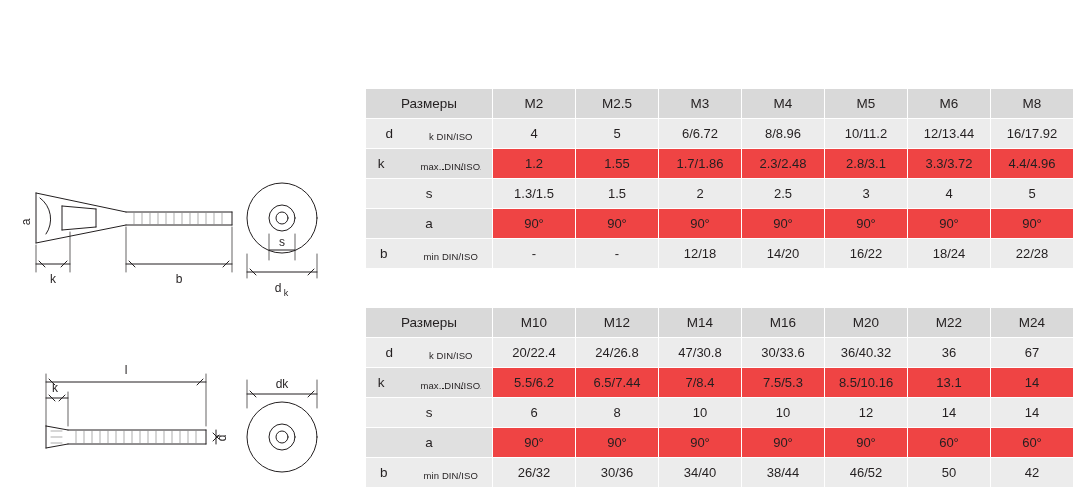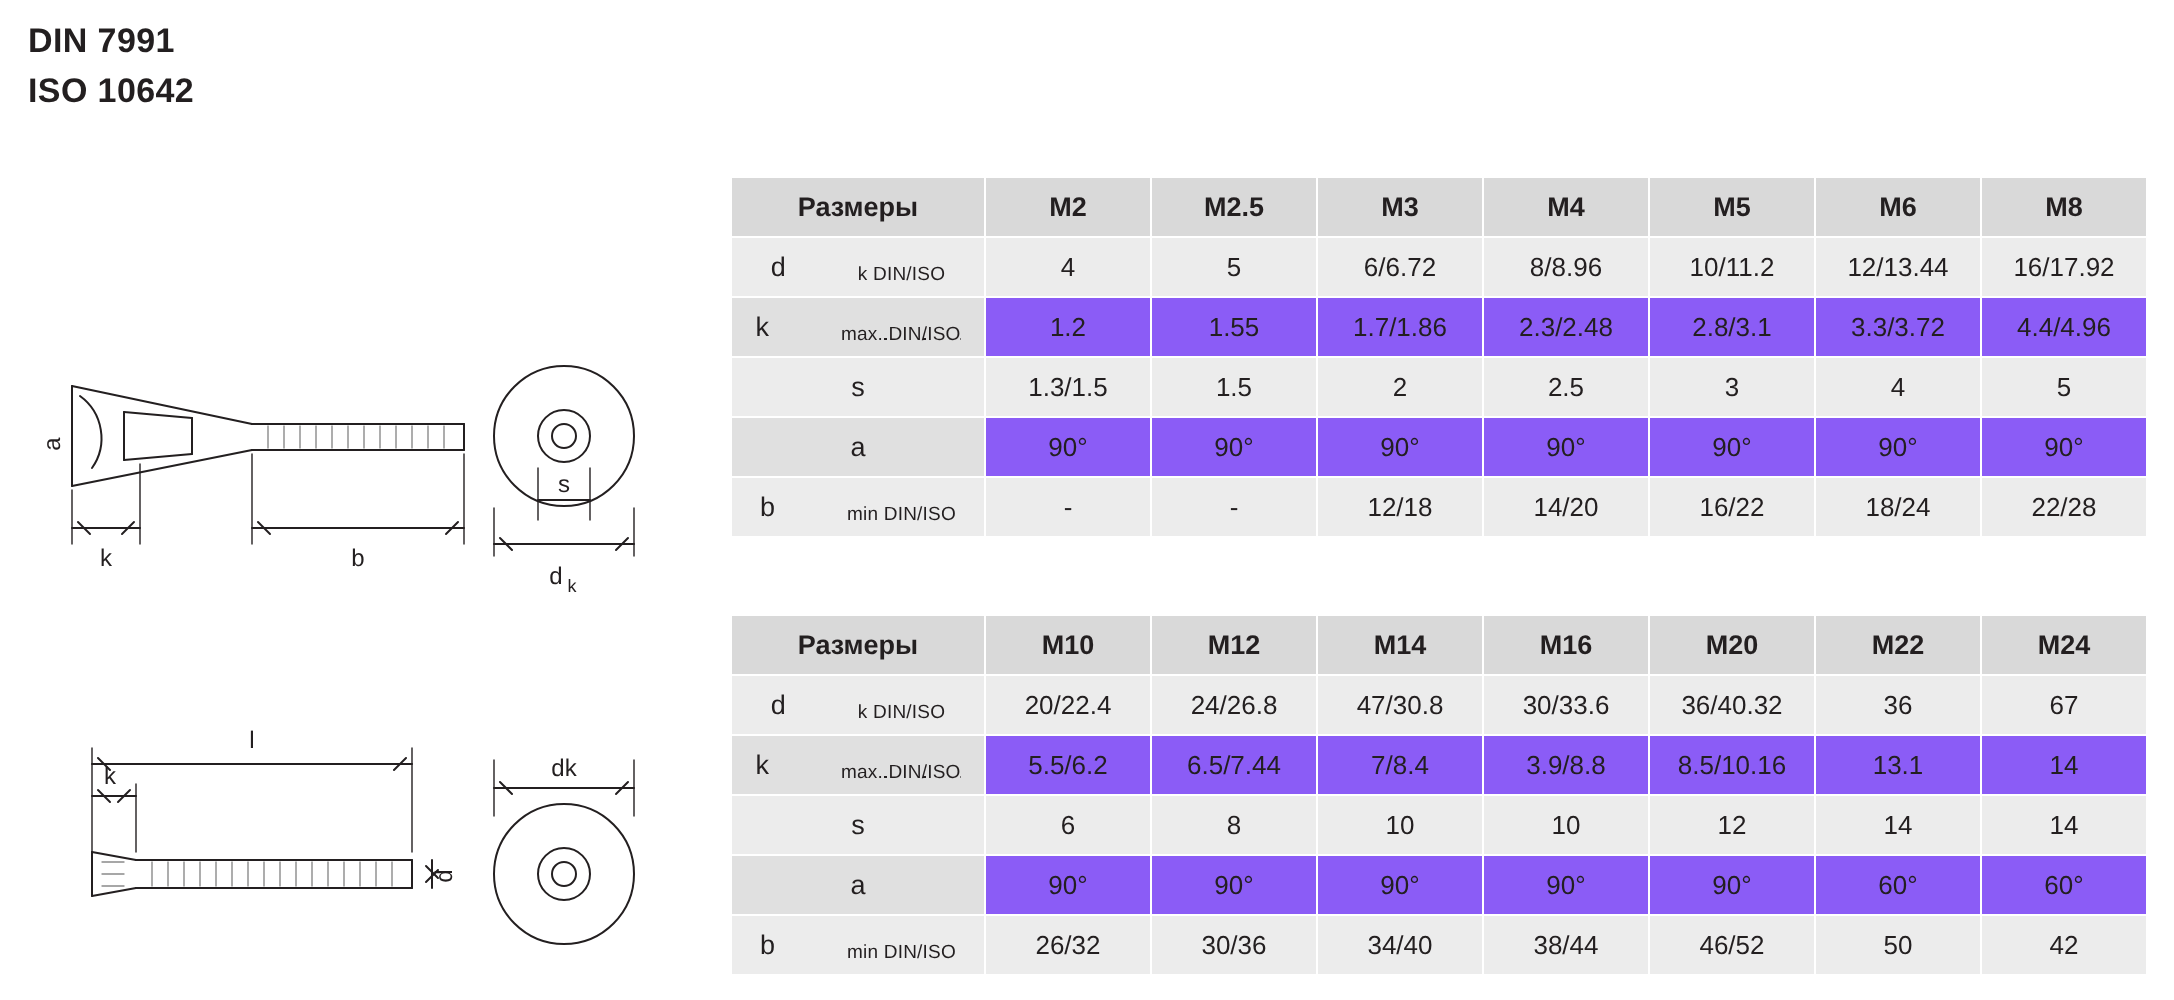--- a/index.html
+++ b/index.html
@@ -69,28 +69,28 @@
     text-align: center;
     vertical-align: middle;
     font-size: 13px;
     color: #231f20;
     height: 29px;
     padding: 0 2px;
     white-space: nowrap;
   }
   table.specs th {
     background: #d9d9d9;
-    font-weight: bold;
+    font-weight: normal;
     font-size: 13.5px;
   }
   table.specs tbody tr td {
     background: #ececec;
   }
   table.specs tbody tr.alt td {
-    background: #8b5cf6;
+    background: #ef4444;
   }
   table.specs td.rowhead {
     background: #ececec;
     font-weight: normal;
   }
   table.specs tr.alt td.rowhead {
     background: #e0e0e0;
     text-decoration: underline;
   }
   table.specs col.c0 { width: 127px; }
@@ -114,24 +114,20 @@
     font-family: "Liberation Sans", sans-serif;
     font-size: 12px;
     fill: #231f20;
   }
 </style>
 </head>
 <body>
 
 <div class="page">
 
-  <div class="titles">
-    <div class="title-line">DIN 7991</div>
-    <div class="title-line">ISO 10642</div>
-  </div>
 
   <div class="drawing" style="left:10px; top:168px;">
     <svg width="320" height="140" viewBox="0 0 320 140" xmlns="http://www.w3.org/2000/svg">
       <g stroke="#231f20" stroke-width="1" fill="none" stroke-linecap="round">
 
         <line x1="26" y1="25" x2="26" y2="75"></line>
         <line x1="26" y1="25" x2="116" y2="44"></line>
         <line x1="26" y1="75" x2="116" y2="57"></line>
 
         <line x1="52" y1="38" x2="52" y2="62"></line>
@@ -388,21 +384,21 @@
           <td>30/33.6</td>
           <td>36/40.32</td>
           <td>36</td>
           <td>67</td>
         </tr>
         <tr class="alt">
           <td class="rowhead"><span class="rowlabel">k</span><span class="sub">max. DIN/ISO</span></td>
           <td>5.5/6.2</td>
           <td>6.5/7.44</td>
           <td>7/8.4</td>
-          <td>3.9/8.8</td>
+          <td>7.5/5.3</td>
           <td>8.5/10.16</td>
           <td>13.1</td>
           <td>14</td>
         </tr>
         <tr>
           <td class="rowhead"><span class="rowlabel">s</span></td>
           <td>6</td>
           <td>8</td>
           <td>10</td>
           <td>10</td>

